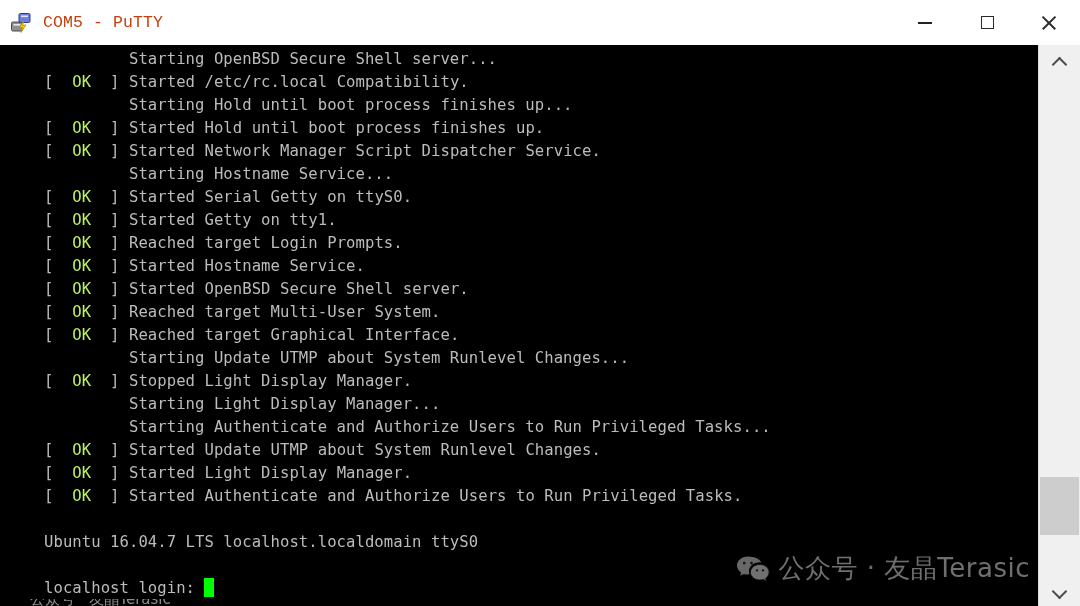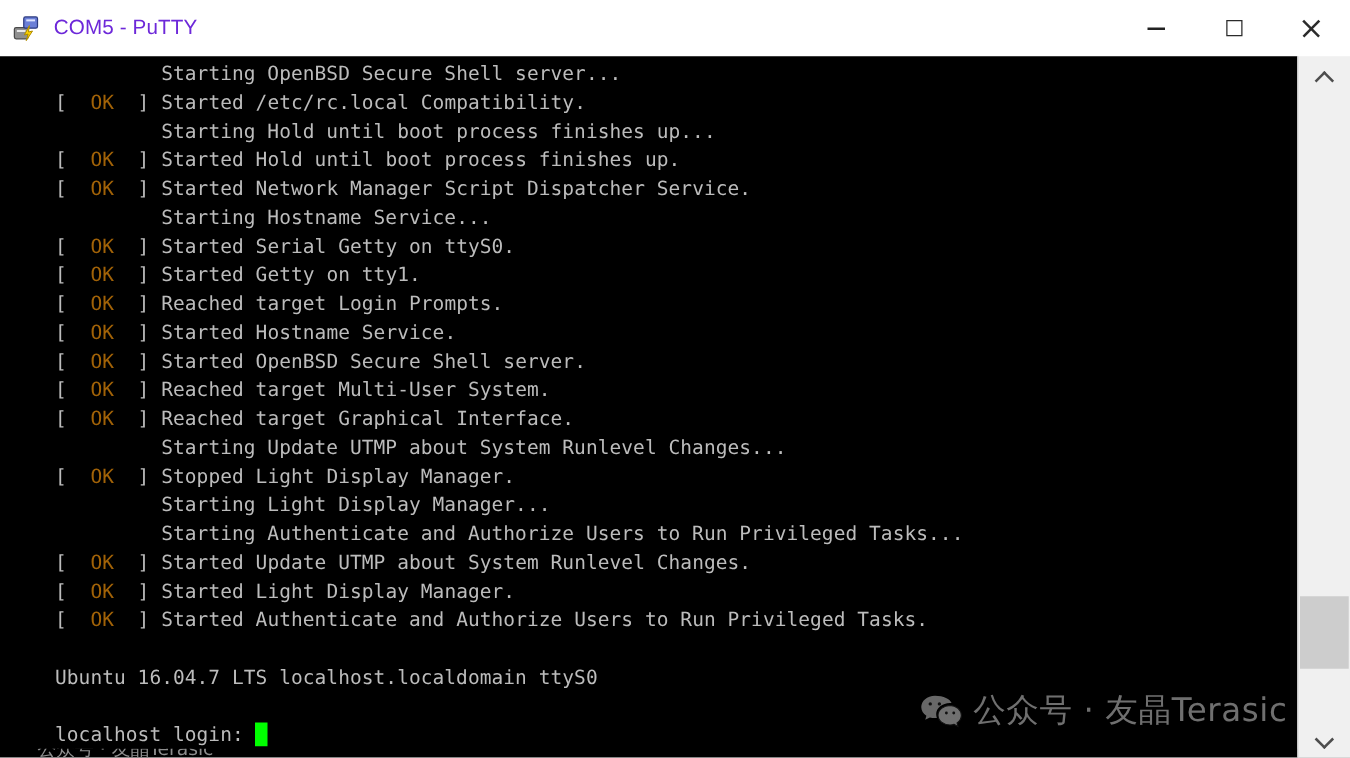--- a/index.html
+++ b/index.html
@@ -36,24 +36,24 @@
   #app-icon {
     width: 24px;
     height: 24px;
     margin-left: 10px;
     margin-right: 9px;
     flex: 0 0 auto;
     position: relative;
   }
   #title-text {
     font-size: 16.5px;
-    color: #6d28d9;
+    color: #c2410c;
     letter-spacing: 0.1px;
     white-space: nowrap;
-    font-family: Liberation Sans, sans-serif;
+    font-family: Liberation Mono, monospace;
   }
   #window-controls {
     position: absolute;
     right: 0; top: 0;
     height: 45px;
     display: flex;
     align-items: center;
   }
   .wc-btn {
     width: 62px;
@@ -117,21 +117,21 @@
     line-height: 23px;
     color: #bcbcbc;
     white-space: pre;
     letter-spacing: 0.05px;
     padding-left: 44px;
   }
   .tline {
     height: 23px;
     white-space: pre;
   }
-  .ok { color: #a16207; }
+  .ok { color: #bef264; }
   .dim { color: #bcbcbc; }
 
   #cursor {
     display: inline-block;
     width: 10px;
     height: 19px;
     background: #00ff00;
     vertical-align: -4px;
   }
 

